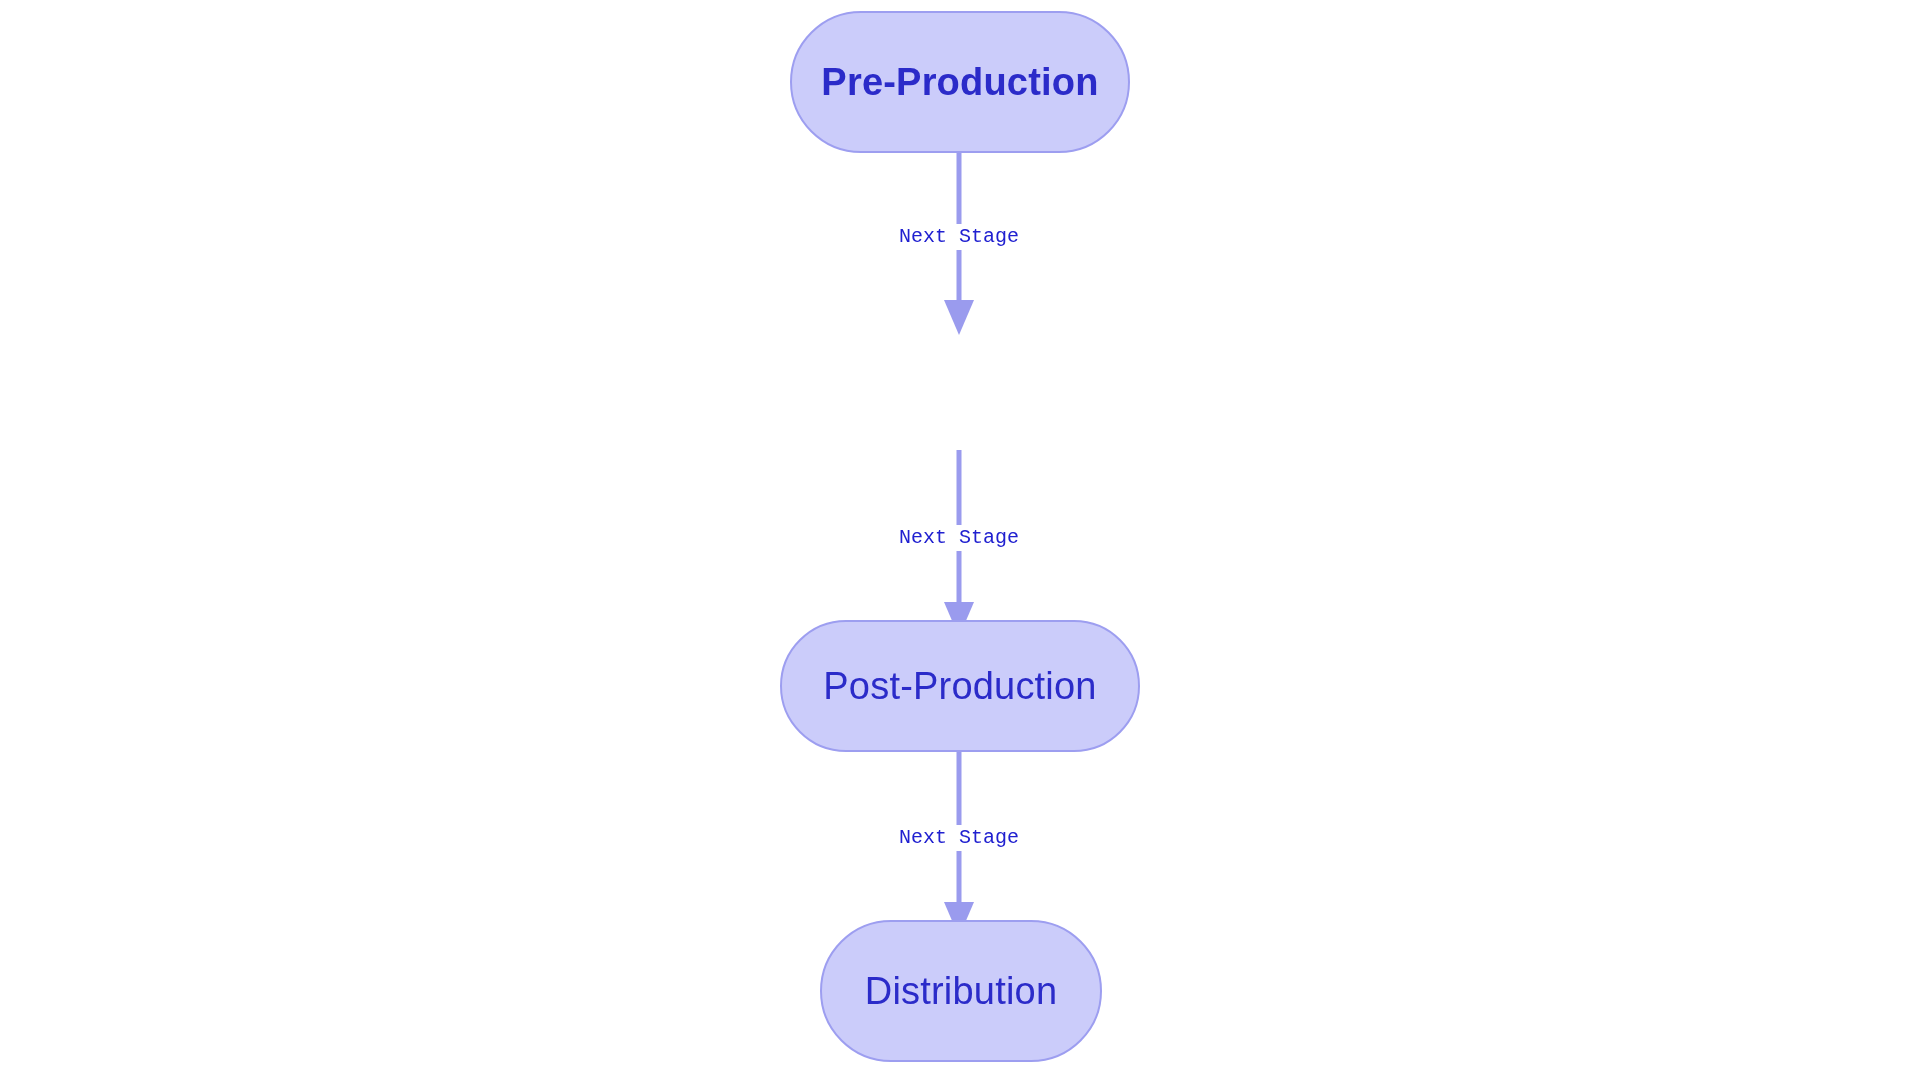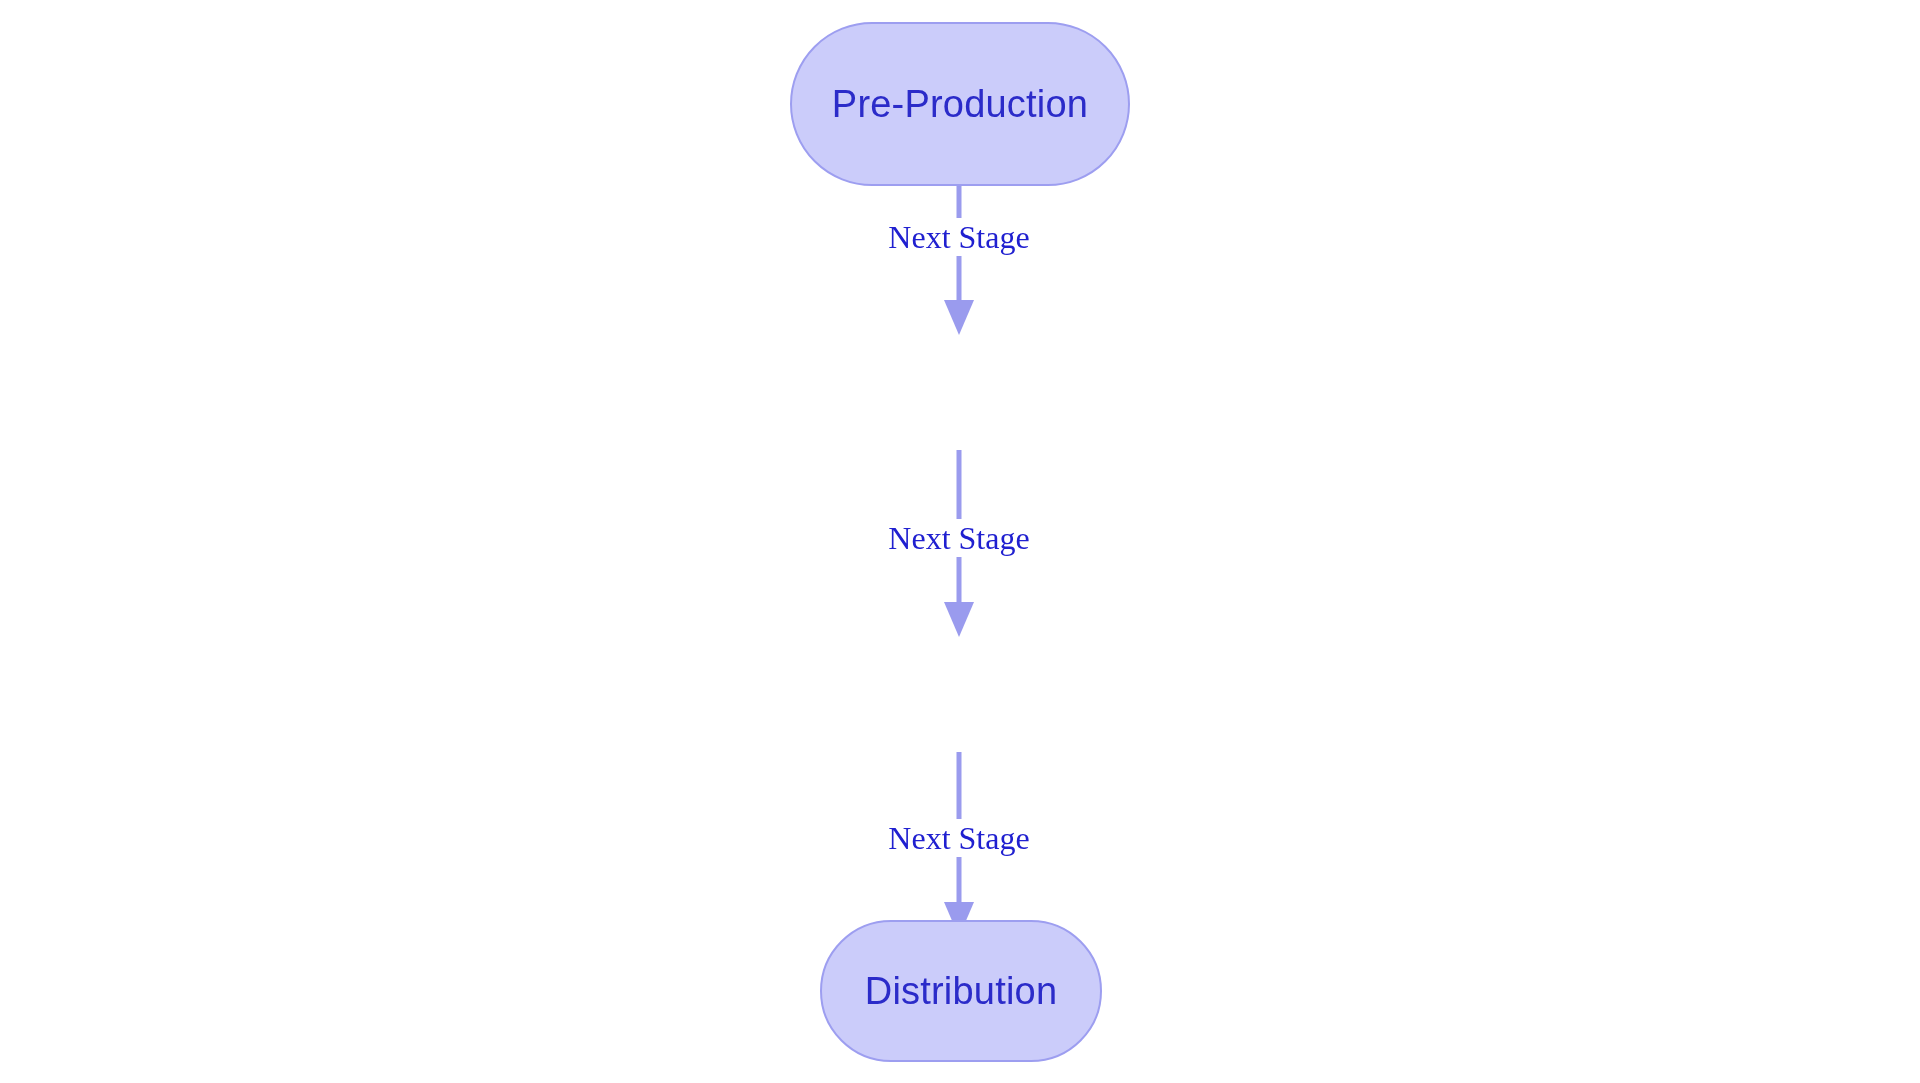--- a/index.html
+++ b/index.html
@@ -48,23 +48,24 @@
   .node-label {
     font-size: 38px;
     line-height: 1;
     color: #2b2bc9;
     font-family: "Liberation Sans", sans-serif;
     letter-spacing: 0.2px;
   }
 
   .node-pre-production {
     left: 790px;
-    top: 22px;
+    top: 11px;
     width: 340px;
-    height: 164px;
+    height: 142px;
+    font-weight: bold;
   }
   .node-production {
     left: 824px;
     top: 318px;
     width: 272px;
     height: 132px;
   }
   .node-post-production {
     left: 780px;
     top: 620px;
@@ -75,27 +76,27 @@
     left: 820px;
     top: 920px;
     width: 282px;
     height: 142px;
   }
 
   
   .edge-label {
     position: absolute;
     transform: translate(-50%, -50%);
-    font-size: 32px;
+    font-size: 20px;
     line-height: 1;
     color: #2020d0;
     background: #ffffff;
     padding: 3px 6px;
     white-space: nowrap;
-    font-family: Liberation Serif, serif;
+    font-family: Liberation Mono, monospace;
   }
   .edge-label-1 { left: 959px; top: 237px; }
   .edge-label-2 { left: 959px; top: 538px; }
   .edge-label-3 { left: 959px; top: 838px; }
 </style>
 </head>
 <body>
 
 <div id="flow-canvas">
 
@@ -117,18 +118,21 @@
 
   <div class="edge-label edge-label-2">Next Stage</div>
 
   <div class="edge-label edge-label-3">Next Stage</div>
 
   <div class="node node-pre-production">
     <span class="node-label">Pre-Production</span>
   </div>
 
 
+  <div class="node node-post-production">
+    <span class="node-label">Post-Production</span>
+  </div>
 
   <div class="node node-distribution">
     <span class="node-label">Distribution</span>
   </div>
 
 </div>
 
 </body></html>

